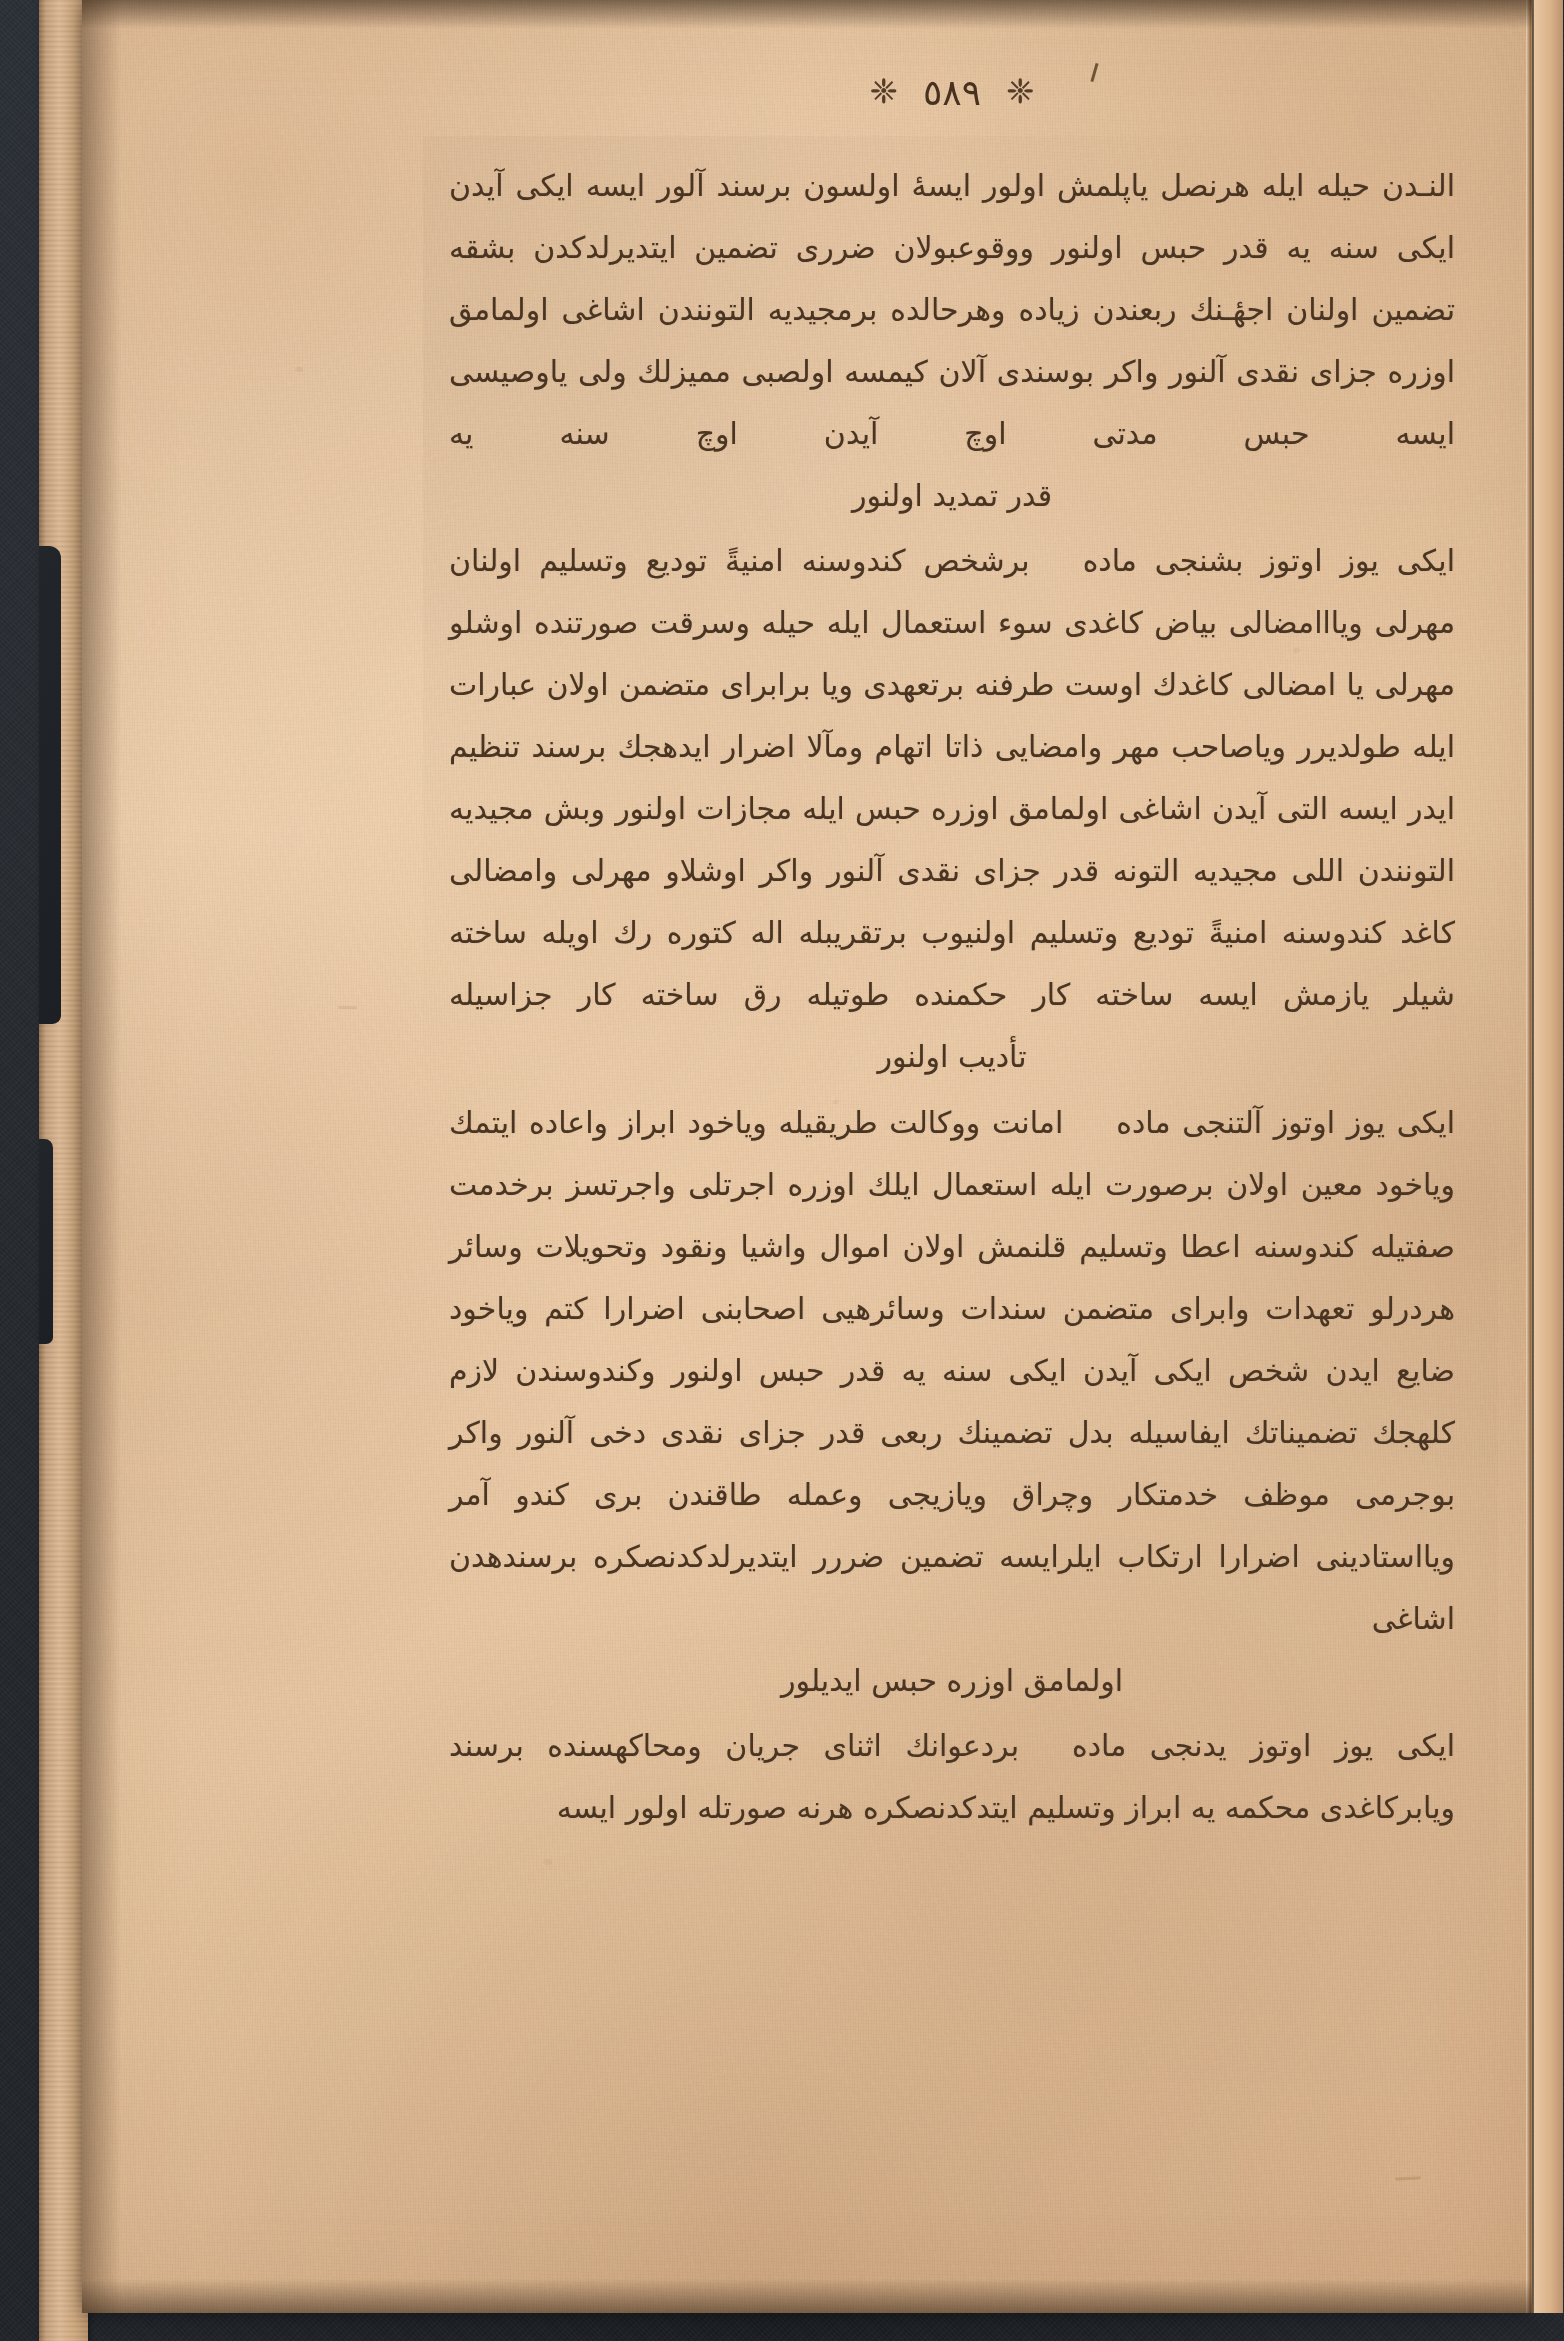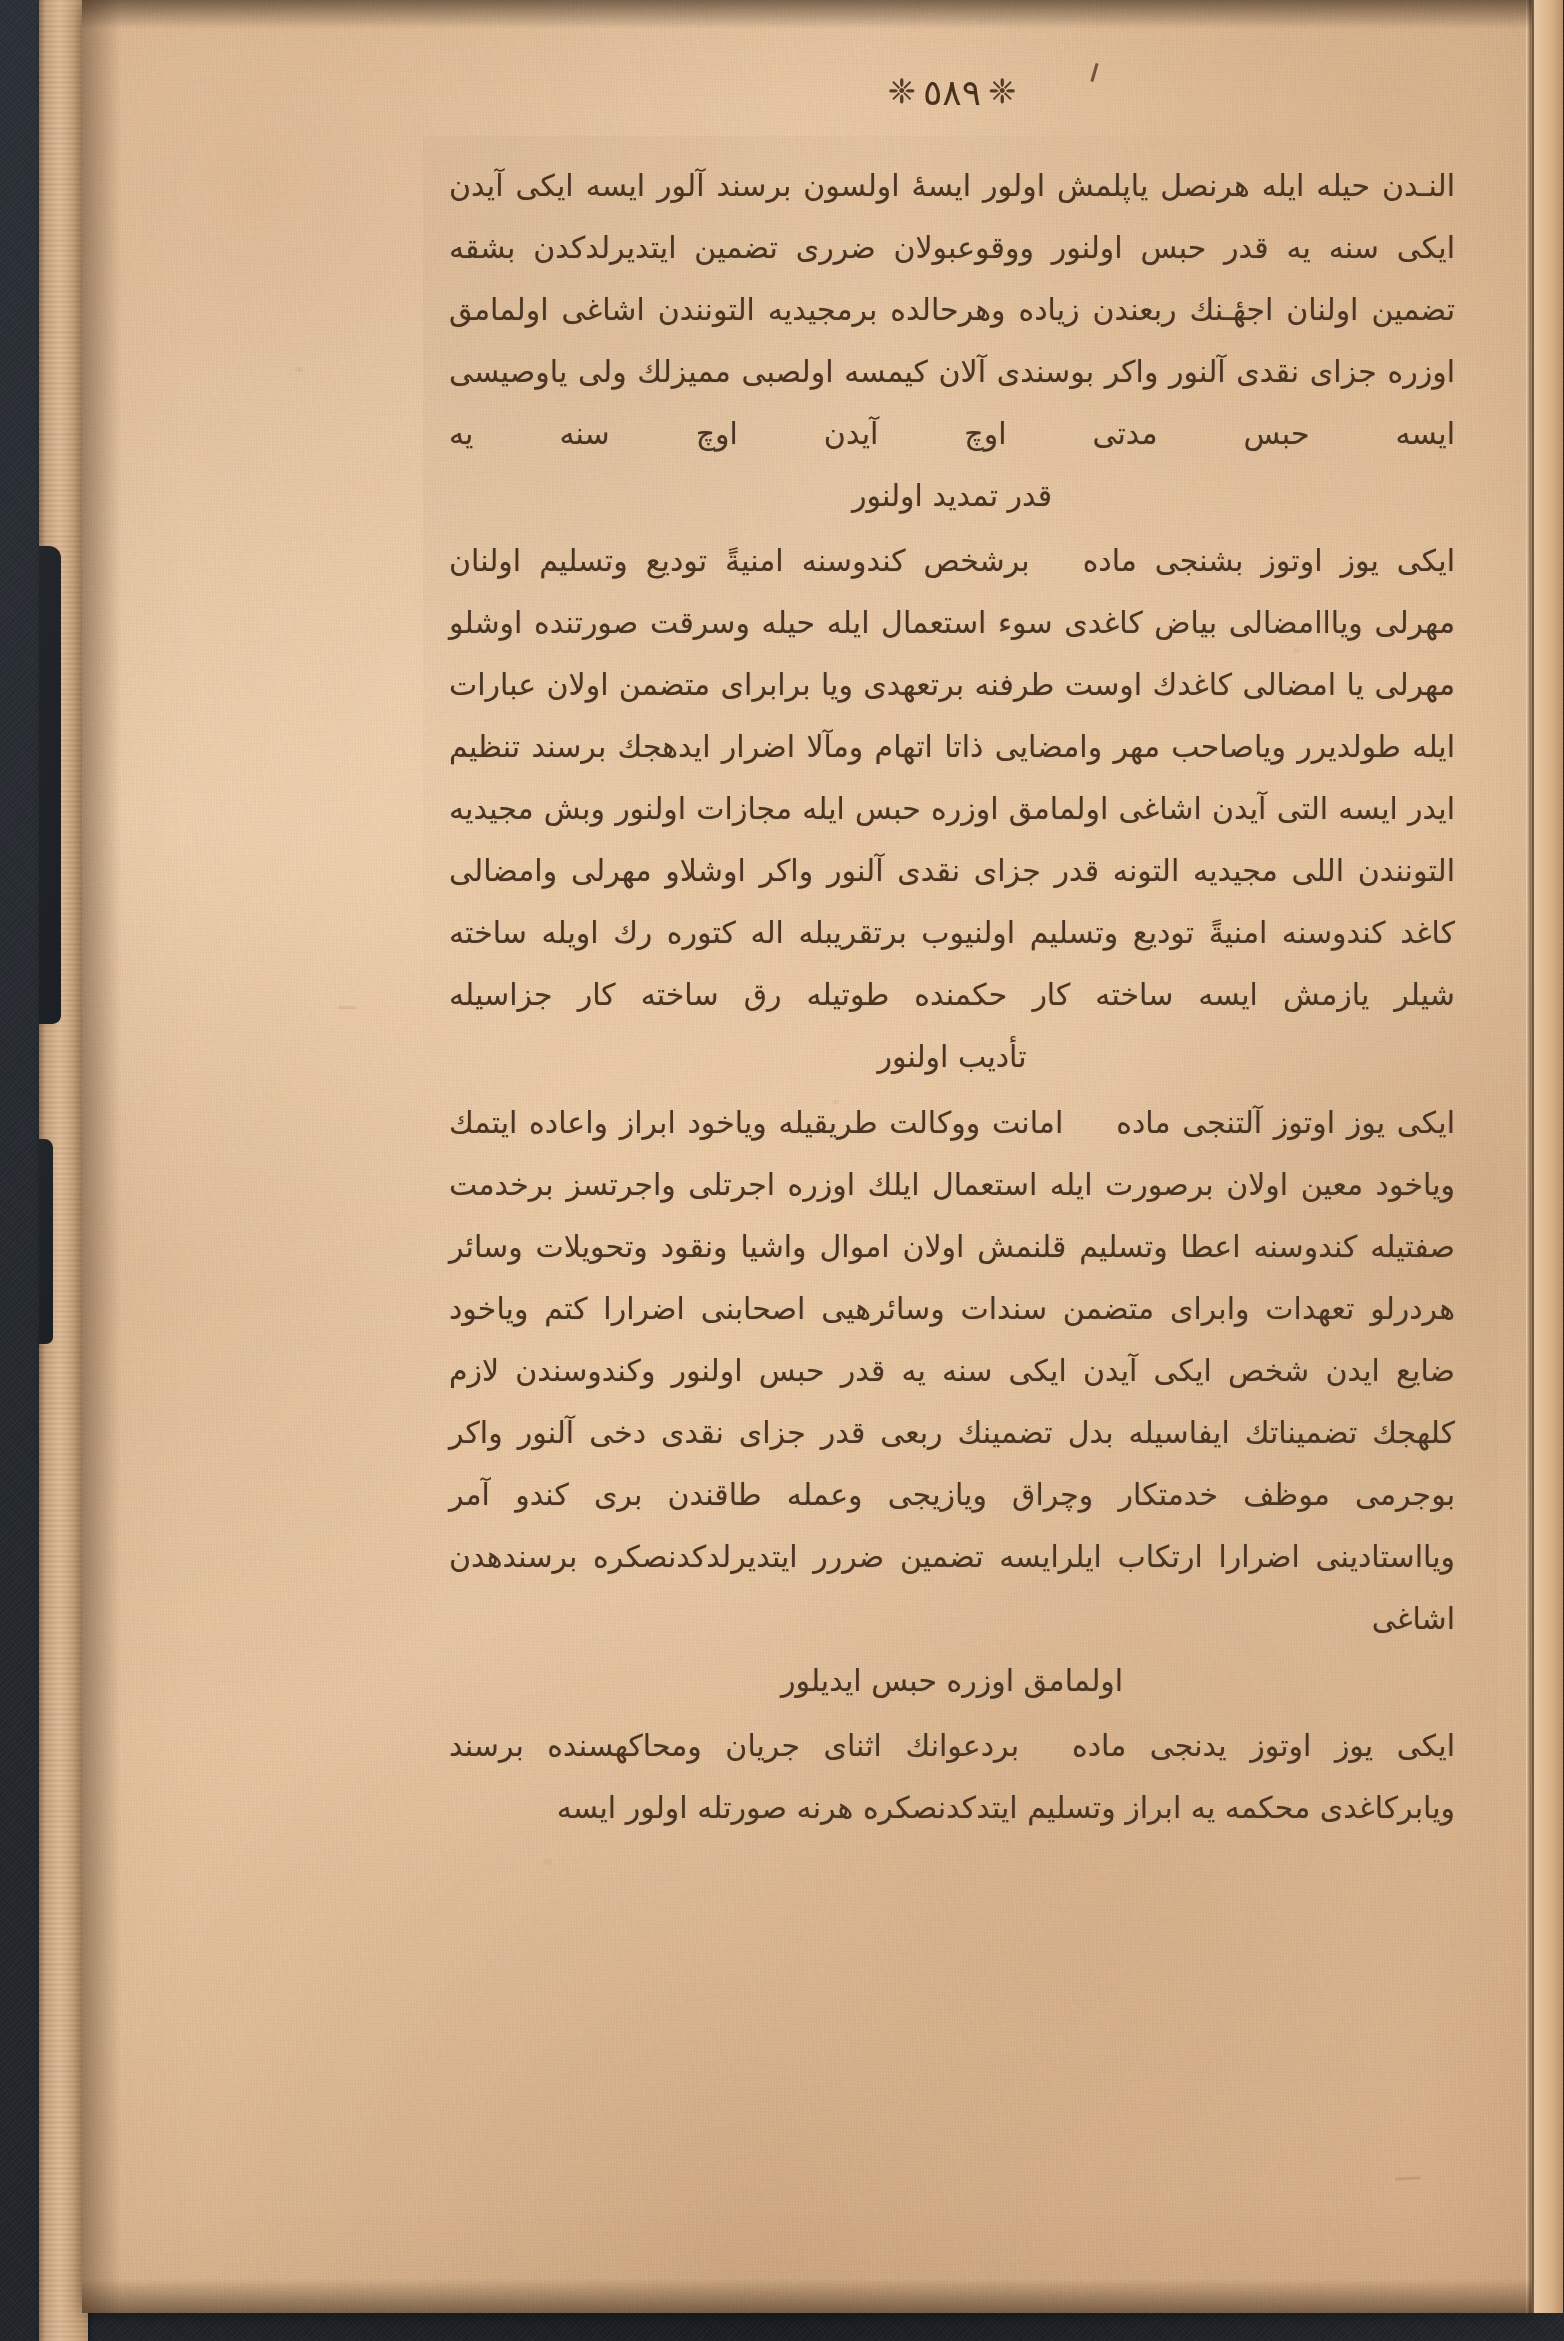--- a/index.html
+++ b/index.html
@@ -188,21 +188,21 @@
     transform: translateY(-1.7px);
   }
   .ornament.left  { transform: translateY(-1.7px) scaleX(-1); }
   #folio-number {
     display: inline-block;
     font-family: "DejaVu Sans", sans-serif;
     font-size: 36px;
     letter-spacing: 1.7px;
     line-height: 1;
     vertical-align: middle;
-    margin: 0 7px;
+    margin: 0 25px;
     color: #47321f;
   }
   #header-tick {
     position: absolute;
     left: 1011px;
     top: 63px;
     width: 2.6px;
     height: 19px;
     background: #5b4227;
     transform: rotate(16deg);

